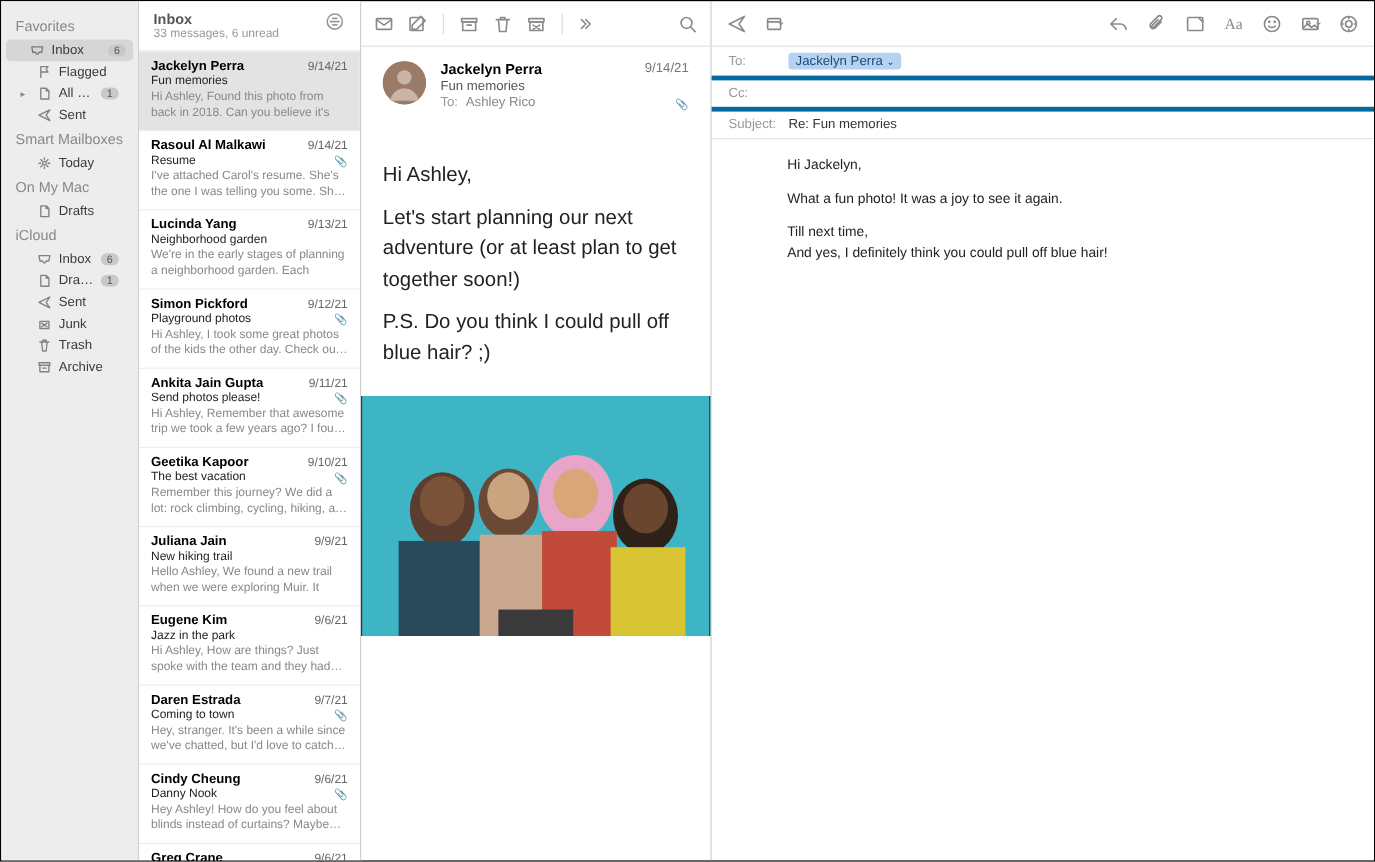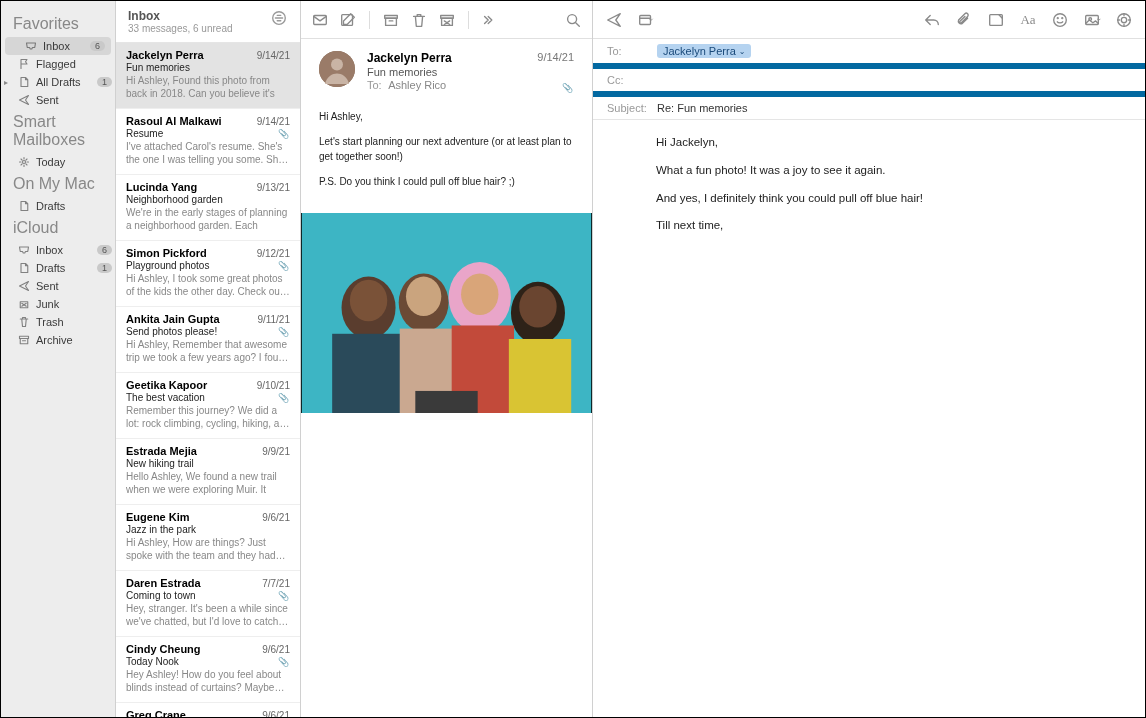--- a/index.html
+++ b/index.html
@@ -1,20 +1,20 @@
 <!DOCTYPE html>
 <html><head>
 <meta charset="utf-8">
 <style>
 * { margin:0; padding:0; box-sizing:border-box; font-family:-apple-system,BlinkMacSystemFont,"Helvetica Neue",sans-serif; }
 body { width:1146px; height:718px; background:#fff; overflow:hidden; border:1px solid #000; }
 .app { display:flex; height:100%; }
 .sidebar { width:115px; background:#ededed; border-right:1px solid #d0d0d0; padding-top:10px; font-size:11px; color:#3a3a3a; overflow:hidden; }
-.sb-header { color:#888; font-size:16px; padding:4px 12px; font-weight:500; }
-.sb-item { display:flex; align-items:center; padding:3px 3px; gap:6px; cursor:default; position:relative; }
+.sb-header { color:#888; font-size:12px; padding:4px 12px; font-weight:500; }
+.sb-item { display:flex; align-items:center; padding:3px 16px; gap:6px; cursor:default; position:relative; }
 .sb-item.selected { background:#d6d6d6; border-radius:4px; margin:0 4px; padding:3px 6px; }
 .sb-icon { width:12px; height:12px; flex-shrink:0; opacity:.6; }
 .sb-label { flex:1; white-space:nowrap; overflow:hidden; text-overflow:ellipsis; }
 .sb-badge { background:#c9c9c9; color:#555; border-radius:8px; font-size:9px; padding:0 5px; min-width:14px; text-align:center; }
 .sb-disclosure { font-size:8px; color:#888; width:8px; }
 
 .msglist { width:185px; background:#fff; border-right:1px solid #d0d0d0; display:flex; flex-direction:column; }
 .ml-header { padding:8px 12px; border-bottom:1px solid #e5e5e5; display:flex; justify-content:space-between; align-items:flex-start; }
 .ml-title { font-weight:600; font-size:12px; color:#555; }
 .ml-sub { font-size:10px; color:#999; }
@@ -36,30 +36,30 @@
 .tb-icon { width:18px; height:18px; display:flex; align-items:center; justify-content:center; cursor:default; }
 .tb-spacer { flex:1; }
 .rd-head { padding:12px 18px 8px 18px; display:flex; gap:12px; }
 .avatar { width:36px; height:36px; border-radius:50%; background:#8b6f5c; flex-shrink:0; display:flex; align-items:center; justify-content:center; color:#fff; font-size:14px; font-weight:600; }
 .rd-meta { flex:1; font-size:11px; }
 .rd-from { font-weight:700; font-size:12px; }
 .rd-subj { color:#555; margin:1px 0; }
 .rd-to { color:#888; }
 .rd-to-label { color:#999; margin-right:4px; }
 .rd-date { font-size:11px; color:#777; }
-.rd-body { padding:6px 18px 14px 18px; font-size:10px; color:#222; line-height:1.5; }
+.rd-body { padding:6px 18px 14px 18px; font-size:17px; color:#222; line-height:1.5;margin-top:24px; }
 .rd-body p { margin-bottom:10px; }
 .rd-photo { height:200px; background:linear-gradient(#3fb8c9,#3ca5b4); position:relative; overflow:hidden; margin:0; }
 .rd-photo svg { width:100%; height:100%; }
 
 .compose { width:552px; display:flex; flex-direction:column; }
 .cp-toolbar { height:38px; border-bottom:1px solid #e0e0e0; display:flex; align-items:center; padding:0 12px; gap:14px; color:#8a8a8a; }
 .cp-fields { border-bottom:1px solid #e5e5e5; }
 .cp-row { display:flex; align-items:center; padding:5px 14px; font-size:11px; min-height:24px; }
-.cp-row + .cp-row { border-top:6px solid #0369a1; }
+.cp-row + .cp-row { border-top:4px solid #0369a1; }
 .cp-label { color:#999; width:50px; }
 .cp-pill { background:#b5d3f0; color:#1a4a7a; padding:1px 6px; border-radius:3px; font-size:11px; display:flex; align-items:center; gap:3px; }
 .cp-pill .chev { font-size:8px; }
 .cp-subj { color:#333; }
 .cp-body { padding:14px 16px; font-size:11.5px; color:#222; line-height:1.55; }
 .cp-body p { margin-bottom:10px;padding-left:47px; }
 
 svg { stroke:currentColor; fill:none; stroke-width:1.5; stroke-linecap:round; stroke-linejoin:round; }
 </style>
 </head>
@@ -239,56 +239,56 @@
             <span class="msg-date">9/10/21</span>
           </div>
           <div class="msg-subj">
             <span>The best vacation</span>
             <span class="clip">📎</span>
           </div>
           <div class="msg-prev">Remember this journey? We did a lot: rock climbing, cycling, hiking, a…</div>
         </div>
         <div class="msg">
           <div class="msg-hdr">
-            <span class="msg-from">Estrada Mejia</span>
+            <span class="msg-from">Juliana Jain</span>
             <span class="msg-date">9/9/21</span>
           </div>
           <div class="msg-subj">
             <span>New hiking trail</span>
           </div>
           <div class="msg-prev">Hello Ashley, We found a new trail when we were exploring Muir. It wa…</div>
         </div>
         <div class="msg">
           <div class="msg-hdr">
             <span class="msg-from">Eugene Kim</span>
             <span class="msg-date">9/6/21</span>
           </div>
           <div class="msg-subj">
             <span>Jazz in the park</span>
           </div>
           <div class="msg-prev">Hi Ashley, How are things? Just spoke with the team and they had…</div>
         </div>
         <div class="msg">
           <div class="msg-hdr">
             <span class="msg-from">Daren Estrada</span>
-            <span class="msg-date">7/7/21</span>
+            <span class="msg-date">9/7/21</span>
           </div>
           <div class="msg-subj">
             <span>Coming to town</span>
             <span class="clip">📎</span>
           </div>
           <div class="msg-prev">Hey, stranger. It's been a while since we've chatted, but I'd love to catch…</div>
         </div>
         <div class="msg">
           <div class="msg-hdr">
             <span class="msg-from">Cindy Cheung</span>
             <span class="msg-date">9/6/21</span>
           </div>
           <div class="msg-subj">
-            <span>Today Nook</span>
+            <span>Danny Nook</span>
             <span class="clip">📎</span>
           </div>
           <div class="msg-prev">Hey Ashley! How do you feel about blinds instead of curtains? Maybe…</div>
         </div>
         <div class="msg">
           <div class="msg-hdr">
             <span class="msg-from">Greg Crane</span>
             <span class="msg-date">9/6/21</span>
           </div>
         </div>
@@ -466,17 +466,17 @@
         <span class="cp-label">Cc:</span>
       </div>
       <div class="cp-row">
         <span class="cp-label">Subject:</span>
         <span class="cp-subj">Re: Fun memories</span>
       </div>
     </div>
     <div class="cp-body" id="cp-body">
         <p>Hi Jackelyn,</p>
         <p>What a fun photo! It was a joy to see it again.</p>
+        <p style="margin-bottom: 0px;">Till next time,</p>
         <p>And yes, I definitely think you could pull off blue hair!</p>
-        <p style="margin-bottom: 0px;">Till next time,</p>
       </div>
   </div>
 </div>
 
 </body></html>

